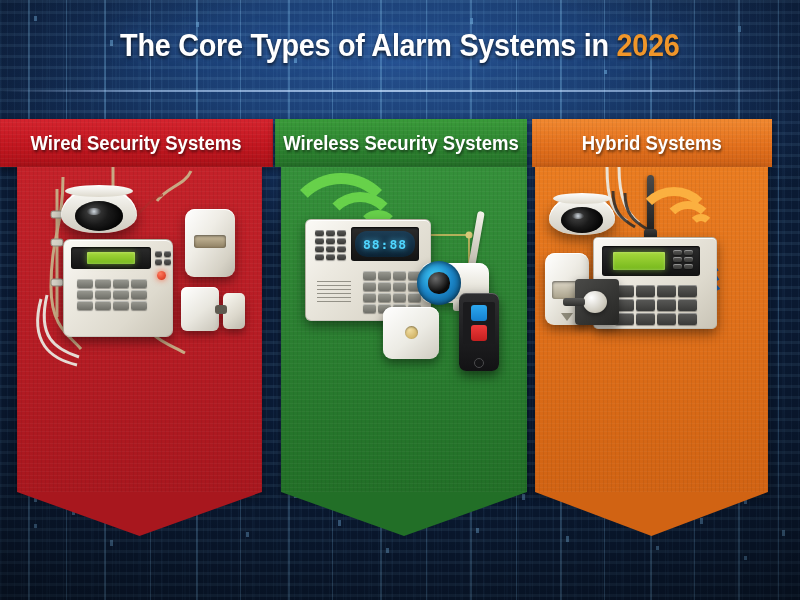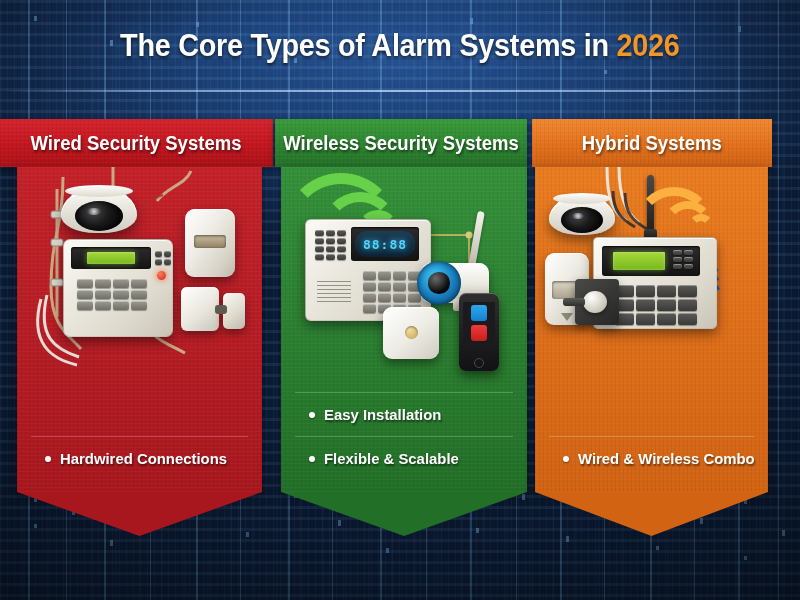--- a/index.html
+++ b/index.html
@@ -346,24 +346,20 @@
       <div class="dev pir" style="left:168px; top:42px; width:50px; height:68px;">
         <div class="pir-lens" style="left:9px; top:26px; width:32px; height:13px;"></div>
       </div>
 
       <div class="dev" style="left:164px; top:120px; width:38px; height:44px; border-radius:6px; background:linear-gradient(140deg,#ffffff,#e9e7df 55%,#c8c4b8 100%); box-shadow:0 4px 9px rgba(0,0,0,.4), inset 0 1px 0 rgba(255,255,255,.9);"></div>
       <div class="dev" style="left:206px; top:126px; width:22px; height:36px; border-radius:5px; background:linear-gradient(140deg,#fbfaf4,#dcd8cc 60%,#bdb9ad 100%); box-shadow:0 4px 8px rgba(0,0,0,.4);"></div>
       <div class="dev" style="left:198px; top:138px; width:12px; height:9px; border-radius:3px; background:#5e5a50;"></div>
     </div>
 
     <div class="bullets">
-      <div class="blt">
-        <span class="dot"></span>
-        <span class="btxt">Hardwired Connections</span>
-      </div>
     </div>
   </div>
 
   <svg class="panel-point" width="245" height="44" viewBox="0 0 245 44" preserveAspectRatio="none" style="left:17px; width:245px; top:373px;">
     <polygon points="0,0 245,0 122.5,44" fill="#a8171e"></polygon>
   </svg>
 </div>
 
 <div class="panel" style="left:272px; width:256px;">
   <div class="panel-head" style="left:3px; width:252px; background:linear-gradient(180deg,#3a9b3a 0%,#2d8430 55%,#247028 100%);">
@@ -439,30 +435,20 @@
 
       <div class="phone" style="left:178px; top:126px; width:40px; height:78px;">
         <div class="phone-screen">
           <div class="app-ico" style="background:linear-gradient(180deg,#2da8ef,#1580cf);"></div>
           <div class="app-ico" style="background:linear-gradient(180deg,#ef3a3a,#c41f1f);"></div>
         </div>
         <div style="position:absolute; left:50%; bottom:3px; transform:translateX(-50%); width:10px; height:10px; border-radius:50%; border:1.5px solid #4a4a4c;"></div>
       </div>
     </div>
 
-    <div class="bullets">
-      <div class="blt">
-        <span class="dot"></span>
-        <span class="btxt">Easy Installation</span>
-      </div>
-      <div class="blt">
-        <span class="dot"></span>
-        <span class="btxt">Flexible &amp; Scalable</span>
-      </div>
-    </div>
   </div>
 
   <svg class="panel-point" width="246" height="44" viewBox="0 0 246 44" preserveAspectRatio="none" style="left:9px; width:246px; top:373px;">
     <polygon points="0,0 246,0 123,44" fill="#226f27"></polygon>
   </svg>
 </div>
 
 <div class="panel" style="left:528px; width:272px;">
   <div class="panel-head" style="left:4px; width:240px; background:linear-gradient(180deg,#f08830 0%,#e3701c 55%,#cf6115 100%);">
     <div class="panel-tex"></div>
@@ -536,23 +522,19 @@
             <span class="k"></span>
         </div>
       </div>
 
       <div class="dev" style="left:40px; top:112px; width:44px; height:46px; border-radius:4px; background:linear-gradient(140deg,#4a4a48,#262624); box-shadow:0 4px 8px rgba(0,0,0,.45);"></div>
       <div class="dev" style="left:48px; top:124px; width:24px; height:22px; border-radius:50%; background:radial-gradient(circle at 35% 30%,#ffffff,#c9c5b8 70%,#9e9a8e 100%); box-shadow:0 2px 5px rgba(0,0,0,.4);"></div>
       <div class="dev" style="left:28px; top:131px; width:22px; height:8px; border-radius:3px; background:linear-gradient(180deg,#5a5a58,#2e2e2c);"></div>
     </div>
 
     <div class="bullets">
-      <div class="blt">
-        <span class="dot"></span>
-        <span class="btxt">Wired &amp; Wireless Combo</span>
-      </div>
     </div>
   </div>
 
   <svg class="panel-point" width="233" height="44" viewBox="0 0 233 44" preserveAspectRatio="none" style="left:7px; width:233px; top:373px;">
     <polygon points="0,0 233,0 116.5,44" fill="#d16313"></polygon>
   </svg>
 </div>
 
 </body></html>

